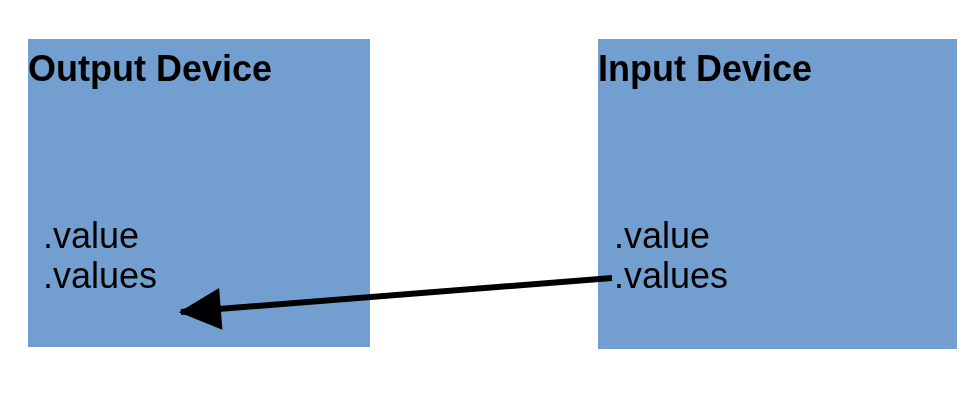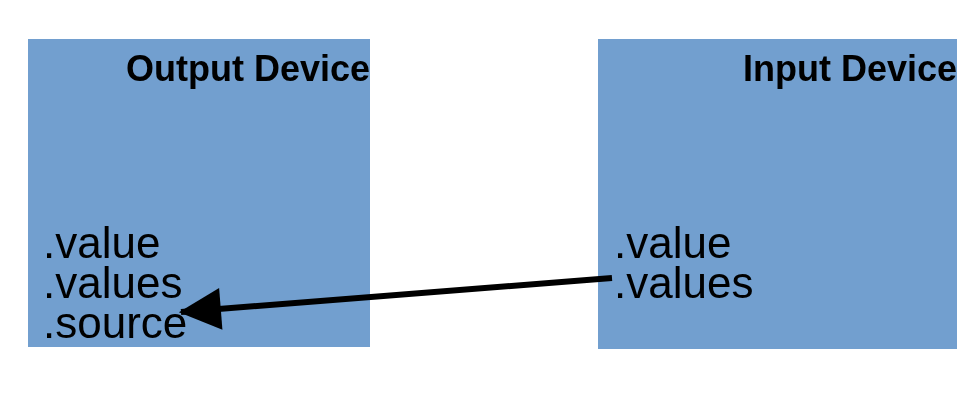--- a/index.html
+++ b/index.html
@@ -30,30 +30,30 @@
     left: 598px;
     width: 344px;
     height: 310px;
     padding-left: 15px;
   }
   .box-title {
     position: absolute;
     top: 10px;
     left: 0;
     right: 0;
-    text-align: right;
+    text-align: left;
     font-size: 36px;
     font-weight: bold;
     line-height: 40px;
     white-space: nowrap;
   }
   .prop-list {
     position: absolute;
-    top: 184px;
-    font-size: 44px;
+    top: 177px;
+    font-size: 36px;
     line-height: 40px;
     font-weight: normal;
   }
   .device-box.output .prop-list { left: 15px; }
   .device-box.input  .prop-list { left: 16px; }
   .prop-item { white-space: nowrap; }
   .arrow-svg {
     position: absolute;
     left: 0;
     top: 0;
@@ -65,21 +65,20 @@
 </head>
 <body>
 
 <div class="canvas">
 
   <div class="device-box output">
     <div class="box-title">Output Device</div>
     <div class="prop-list">
       <div class="prop-item">.value</div>
       <div class="prop-item">.values</div>
-      <div class="prop-item">.source</div>
     </div>
   </div>
 
   <div class="device-box input">
     <div class="box-title">Input Device</div>
     <div class="prop-list">
       <div class="prop-item">.value</div>
       <div class="prop-item">.values</div>
     </div>
   </div>

